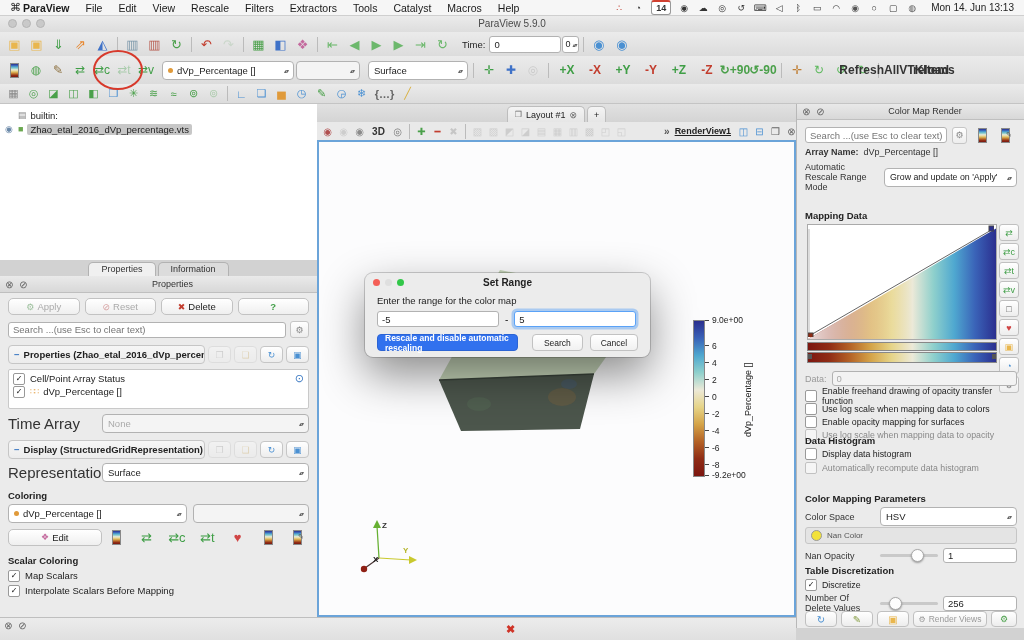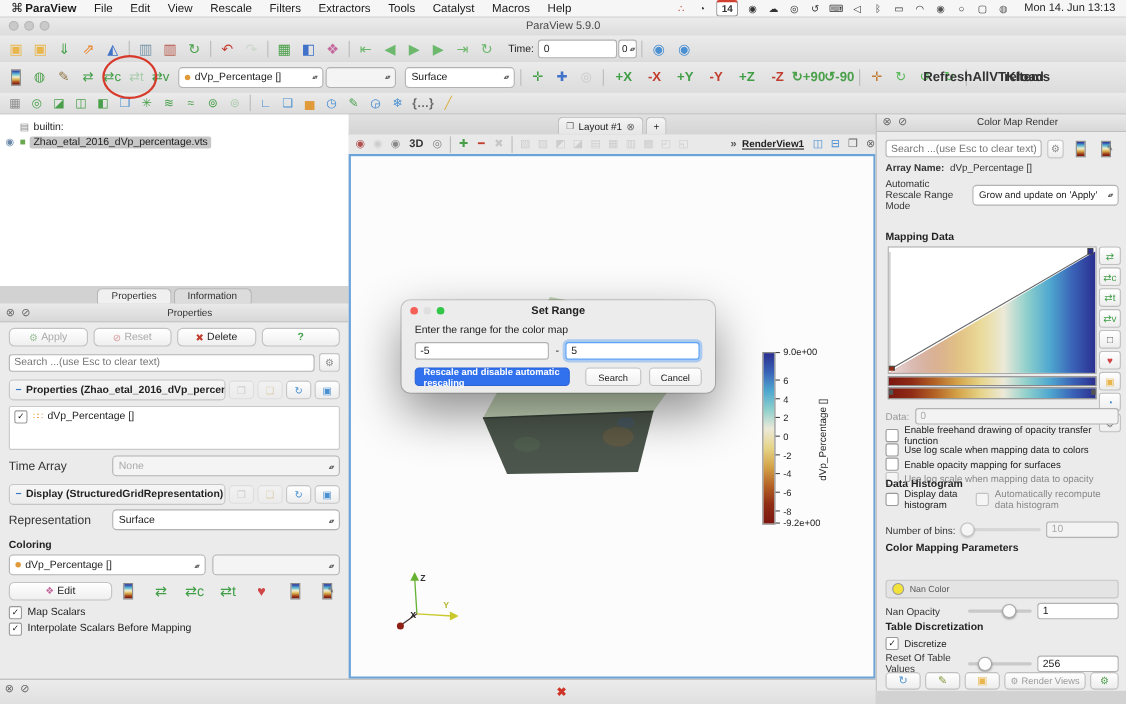--- a/index.html
+++ b/index.html
@@ -90,21 +90,21 @@
                   background:linear-gradient(#fff,#ededed)}
   .abox{border:1px solid #c9c9c9;background:#fff;margin-top:6px;height:34px;padding:2px 4px;border-radius:2px}
   .cbrow{display:flex;align-items:center;gap:5px;height:13px;font-size:9.5px}
   .cb{width:10px;height:10px;background:#fff;border:1px solid #999;border-radius:2px;font-size:8px;
       line-height:9px;text-align:center;color:#111;flex:none}
   .cb.on::after{content:"✓"}
   .cbrow.dis{opacity:.5}
   .restore{margin-left:auto;color:#3a78c2;font-size:11px}
   .dots{color:#e09a3a;font-size:8px;letter-spacing:-1px}
   .formrow{display:flex;align-items:center;margin-top:5px;gap:6px}
-  .flabel{width:88px;font-size:11px;color:#333;flex:none}
+  .flabel{width:88px;font-size:15px;color:#333;flex:none}
   .formrow .select{flex:1}
   .boldlbl{font-weight:bold;font-size:9.5px;margin-top:8px;color:#222}
   .slider{position:relative;height:3px;background:#c9c9c9;border-radius:2px;flex:1}
   .knob{position:absolute;top:-5px;width:11px;height:11px;border-radius:50%;background:#fdfdfd;
         border:1px solid #a8a8a8;box-shadow:0 1px 2px rgba(0,0,0,.35);margin-left:-5px}
   
   #layout-bar{left:317px;top:103px;width:479px;height:19px;background:linear-gradient(#e2e2e2,#d4d4d4);
               border-bottom:1px solid #bdbdbd;display:flex;align-items:flex-end;justify-content:center;gap:2px}
   .ltab{height:15px;background:linear-gradient(#f4f4f4,#e6e6e6);border:1px solid #bdbdbd;border-bottom:none;
         border-radius:5px 5px 0 0;padding:0 7px;display:flex;gap:4px;align-items:center;font-size:9px}
@@ -390,20 +390,25 @@
       <span style="display:flex;gap:3px">
           <span class="tbi dis" style="color: rgb(153, 153, 153);">❐</span>
           <span class="tbi dis" style="color: rgb(200, 162, 74);">❏</span>
           <span class="tbi" style="color: rgb(74, 144, 210);">↻</span>
           <span class="tbi" style="color: rgb(74, 144, 210);">▣</span>
         </span>
     </div>
     <div class="abox">
       <div class="cbrow">
         <span class="cb on"></span>
+        <span>Cell/Point Array Status</span>
+        <span class="restore">⊙</span>
+      </div>
+      <div class="cbrow">
+        <span class="cb on"></span>
         <span class="dots">∷∷</span>
         <span>dVp_Percentage []</span>
       </div>
     </div>
     <div class="formrow">
       <span class="flabel">Time Array</span>
       <div class="select dim">
           <span>None</span>
         </div>
     </div>
@@ -450,20 +455,21 @@
           <span class="tbi" style="color: rgb(208, 69, 69);">♥</span>
           <span class="tbi">
             <span class="mini-cbar" style="background: linear-gradient(rgb(43, 47, 143), rgb(58, 99, 184), rgb(79, 168, 208), rgb(143, 208, 204), rgb(236, 233, 216), rgb(230, 212, 136), rgb(212, 163, 72), rgb(180, 98, 38), rgb(143, 44, 21), rgb(124, 22, 16));"></span>
           </span>
           <span class="tbi">
             <span class="mini-cbar" style="background: linear-gradient(rgb(43, 47, 143), rgb(58, 99, 184), rgb(79, 168, 208), rgb(143, 208, 204), rgb(236, 233, 216), rgb(230, 212, 136), rgb(212, 163, 72), rgb(180, 98, 38), rgb(143, 44, 21), rgb(124, 22, 16));"></span>
             <span class="mini-pencil">✎</span>
           </span>
         </span>
     </div>
+    <div class="boldlbl">Scalar Coloring</div>
     <div style="margin-top:3px;display:flex;flex-direction:column;gap:2px">
         <div class="cbrow">
           <span class="cb on"></span>
           <span>Map Scalars</span>
         </div>
         <div class="cbrow">
           <span class="cb on"></span>
           <span>Interpolate Scalars Before Mapping</span>
         </div>
       </div>
@@ -675,39 +681,38 @@
           <span>Enable opacity mapping for surfaces</span>
         </div>
         <div class="cbrow dis">
           <span class="cb"></span>
           <span>Use log scale when mapping data to opacity</span>
         </div>
       </span>
     </div>
   <div class="boldlbl" style="top:332px">Data Histogram</div>
   <div class="row cme-check" style="top:345px">
-      <span style="flex: 1 1 0%; display: flex; gap: 3px;">
+      <span style="flex: 1 1 0%; display: flex; flex-direction: column; gap: 3px;">
         <div class="cbrow">
           <span class="cb"></span>
           <span>Display data histogram</span>
         </div>
         <div class="cbrow dis">
           <span class="cb"></span>
           <span>Automatically recompute data histogram</span>
         </div>
       </span>
     </div>
-  <div class="row" style="top:371px">
-    <span class="lbl" style="flex:none">Number of bins:</span>
-    <span class="slider" style="opacity:.6">
-        <span class="knob" style="left:6%"></span>
-      </span>
-    <input class="tinput" style="width: 56px; height: 13px; background: rgb(243, 243, 243); color: rgb(170, 170, 170);" readonly="" value="10">
-  </div>
   <div class="boldlbl" style="top:390px">Color Mapping Parameters</div>
+  <div class="row" style="top:404px">
+    <span class="lbl" style="width:70px;flex:none">Color Space</span>
+    <div class="select" style="flex:1">
+        <span>HSV</span>
+      </div>
+  </div>
   <div class="nanbtn" style="top:424px">
     <span class="nandot" id="nan-dot" style="background: rgb(242, 226, 58);"></span>
     <span>Nan Color</span>
   </div>
   <div class="row" style="top:445px">
     <span class="lbl" style="width:70px;flex:none">Nan Opacity</span>
     <span class="slider">
         <span class="knob" style="left:62%"></span>
       </span>
     <input class="tinput" style="width: 64px; height: 13px;" readonly="" value="1">
@@ -715,21 +720,21 @@
   <div class="boldlbl" style="top:462px">Table Discretization</div>
   <div class="row cme-check" style="top:476px">
       <span style="flex: 1 1 0%; display: flex; flex-direction: column; gap: 2px;">
         <div class="cbrow">
           <span class="cb on"></span>
           <span>Discretize</span>
         </div>
       </span>
     </div>
   <div class="row" style="top:490px">
-    <span class="lbl" style="width:70px;flex:none">Reset Of Table Values</span>
+    <span class="lbl" style="width:70px;flex:none">Number Of Delete Values</span>
     <span class="slider">
         <span class="knob" style="left:24%"></span>
       </span>
     <input class="tinput" style="width: 64px; height: 13px;" readonly="" value="256">
   </div>
   <div class="row" id="cme-bottom" style="top:508px;gap:4px">
     <span style="display:flex;gap:4px">
         <span class="tbi" style="color: rgb(74, 144, 210);">↻</span>
         <span class="tbi" style="color: rgb(138, 160, 74);">✎</span>
         <span class="tbi" style="color: rgb(233, 182, 77);">▣</span>

